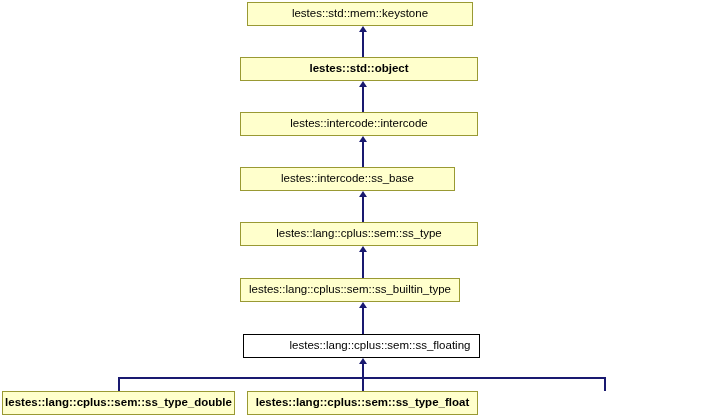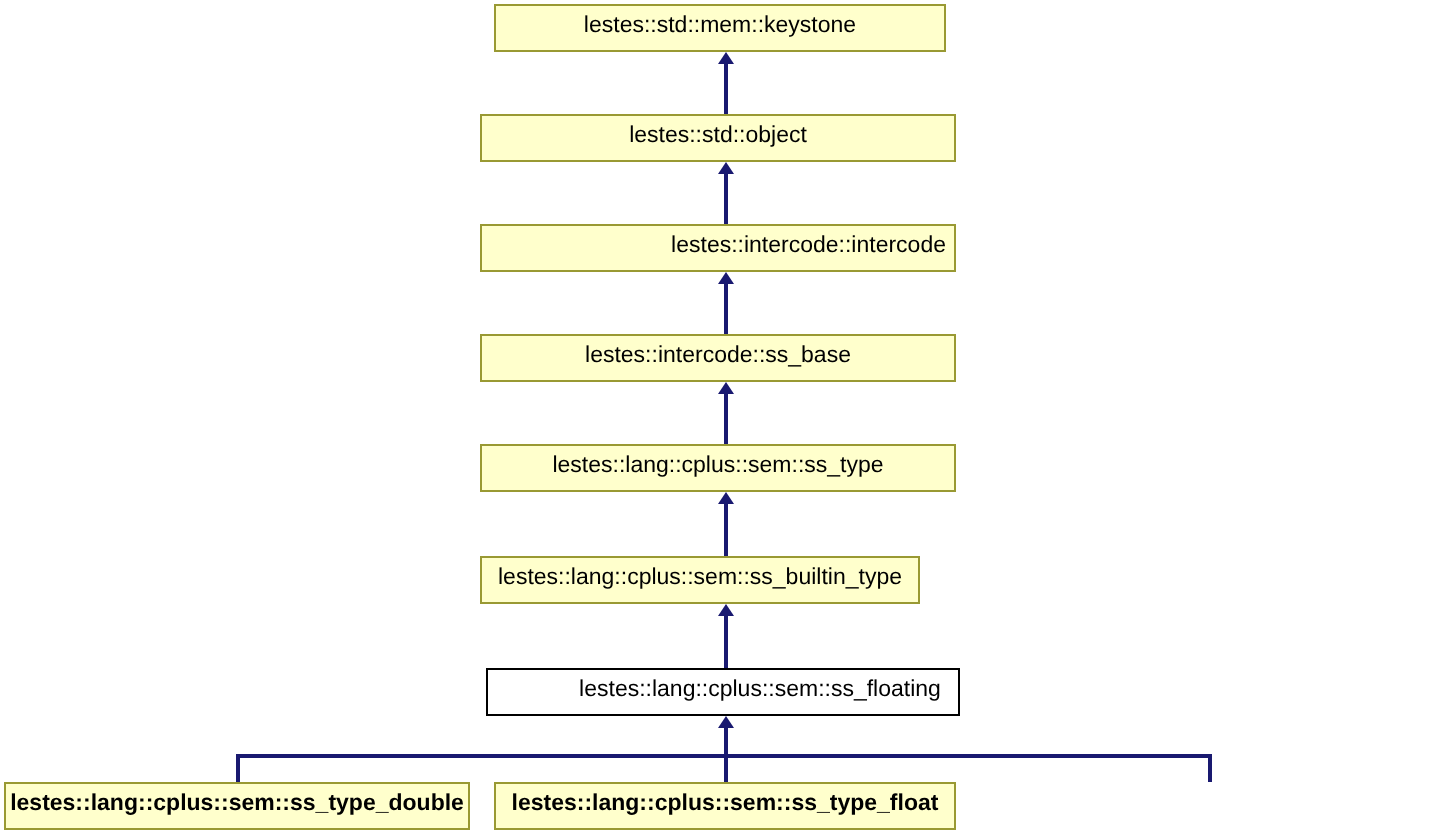--- a/index.html
+++ b/index.html
@@ -69,29 +69,29 @@
 </style>
 </head>
 <body>
 
 <div id="diagram">
 
   <div class="node ancestor" style="left:247px; top:2px; width:226px;">
     <span class="node-label">lestes::std::mem::keystone</span>
   </div>
 
-  <div class="node ancestor" style="left:240px; top:57px; width:238px;">
+  <div class="node ancestor" style="left:240px; top:57px; width:238px;font-weight:bold;">
     <span class="node-label">lestes::std::object</span>
   </div>
 
-  <div class="node ancestor" style="left:240px; top:112px; width:238px;justify-content:flex-end;">
+  <div class="node ancestor" style="left:240px; top:112px; width:238px;">
     <span class="node-label">lestes::intercode::intercode</span>
   </div>
 
-  <div class="node ancestor" style="left:240px; top:167px; width:238px;">
+  <div class="node ancestor" style="left:240px; top:167px; width:215px;">
     <span class="node-label">lestes::intercode::ss_base</span>
   </div>
 
   <div class="node ancestor" style="left:240px; top:222px; width:238px;">
     <span class="node-label">lestes::lang::cplus::sem::ss_type</span>
   </div>
 
   <div class="node ancestor" style="left:240px; top:278px; width:220px;">
     <span class="node-label">lestes::lang::cplus::sem::ss_builtin_type</span>
   </div>

